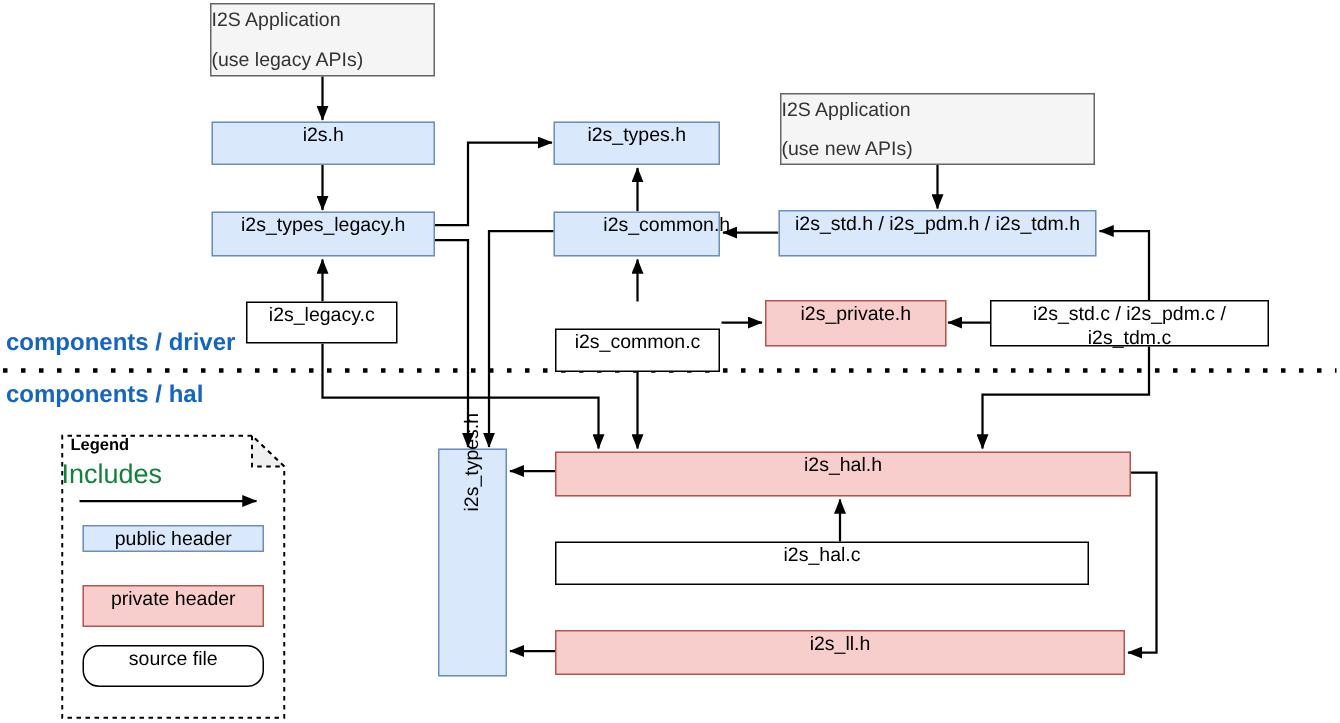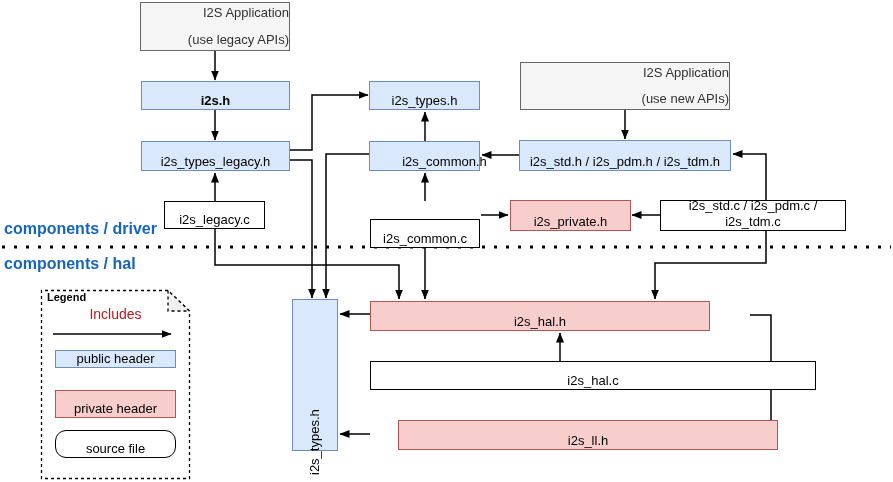--- a/index.html
+++ b/index.html
@@ -3,34 +3,34 @@
 <meta charset="utf-8">
 <style>
   html,body{margin:0;padding:0;background:#fff;}
   .stage{
     position:relative;width:893px;height:482px;background:#ffffff;
     font-family:"Liberation Sans", sans-serif;overflow:hidden;
   }
   .edges{position:absolute;left:0;top:0;width:893px;height:482px;pointer-events:none;}
   .box{
     position:absolute;box-sizing:border-box;border:1px solid #000;
-    display:flex;align-items:flex-end;justify-content:center;
+    display:flex;align-items:flex-start;justify-content:center;
     font-size:13px;color:#000;text-align:center;line-height:1.25;background:#fff;gap:10px;
   }
   .box.blue{background:#dae8fc;border-color:#6c8ebf;}
   .box.pink{background:#f8cecc;border-color:#b85450;}
   .box.gray{background:#f5f5f5;border-color:#666666;color:#333333;}
   .box.col{flex-direction:column;}
   .box.vert span{transform:rotate(-90deg);white-space:nowrap;display:block;}
   .section-label{
     position:absolute;left:4px;font-size:16px;font-weight:bold;color:#1565c0;
     white-space:nowrap;
   }
   .legend-title{position:absolute;left:47px;top:291px;font-size:11px;font-weight:bold;color:#000;}
-  .legend-includes{position:absolute;left:41px;top:306px;width:149px;text-align:center;font-size:14px;color:#b91c1c;}
+  .legend-includes{position:absolute;left:41px;top:306px;width:149px;text-align:left;font-size:18px;color:#15803d;}
 </style>
 </head>
 <body>
 
 <div class="stage">
 
   <svg class="edges" viewBox="0 0 893 482" xmlns="http://www.w3.org/2000/svg">
     <defs>
       <marker id="arr" markerUnits="userSpaceOnUse" markerWidth="10" markerHeight="8" refX="9.5" refY="4" orient="auto">
         <path d="M0,0 L10,4 L0,8 Z" fill="#000"></path>
@@ -67,21 +67,21 @@
   </svg>
 
   <div class="section-label" style="top:220px;">components / driver</div>
   <div class="section-label" style="top:255px;">components / hal</div>
 
   <div class="box gray col" style="left:140px;top:2px;width:150px;height:49px;">
     <div>I2S Application</div>
     <div>(use legacy APIs)</div>
   </div>
 
-  <div class="box blue" style="left:141px;top:81px;width:149px;height:29px;font-weight:bold;">i2s.h</div>
+  <div class="box blue" style="left:141px;top:81px;width:149px;height:29px;">i2s.h</div>
 
   <div class="box blue" style="left:141px;top:141px;width:149px;height:30px;">i2s_types_legacy.h</div>
 
   <div class="box" style="left:164px;top:201px;width:101px;height:28px;">i2s_legacy.c</div>
 
   <div class="box blue" style="left:369px;top:81px;width:111px;height:29px;">i2s_types.h</div>
 
   <div class="box blue" style="left:369px;top:141px;width:111px;height:30px;padding-left:40px;">i2s_common.h</div>
 
   <div class="box" style="left:370px;top:201px;width:110px;height:29px;margin-top:18px;">i2s_common.c</div>
@@ -94,25 +94,25 @@
   <div class="box blue" style="left:519px;top:140px;width:212px;height:31px;">i2s_std.h / i2s_pdm.h / i2s_tdm.h</div>
 
   <div class="box pink" style="left:510px;top:200px;width:121px;height:31px;">i2s_private.h</div>
 
   <div class="box" style="left:660px;top:200px;width:186px;height:31px;">i2s_std.c / i2s_pdm.c / i2s_tdm.c</div>
 
   <div class="box blue vert" style="left:292px;top:299px;width:46px;height:152px;">
     <span>i2s_types.h</span>
   </div>
 
-  <div class="box pink" style="left:370px;top:301px;width:340px;height:30px;">i2s_hal.h</div>
+  <div class="box pink" style="left:370px;top:301px;width:384px;height:30px;">i2s_hal.h</div>
 
-  <div class="box" style="left:370px;top:361px;width:446px;height:29px;">i2s_hal.c</div>
+  <div class="box" style="left:370px;top:361px;width:356px;height:29px;">i2s_hal.c</div>
 
-  <div class="box pink" style="left:370px;top:420px;width:380px;height:30px;margin-left:28px;">i2s_ll.h</div>
+  <div class="box pink" style="left:370px;top:420px;width:380px;height:30px;">i2s_ll.h</div>
 
   <div class="legend-title">Legend</div>
   <div class="legend-includes">Includes</div>
 
   <div class="box blue" style="left:55px;top:350px;width:121px;height:18px;">public header</div>
   <div class="box pink" style="left:55px;top:390px;width:121px;height:28px;">private header</div>
   <div class="box" style="left:55px;top:430px;width:121px;height:28px;border-radius:11px;">source file</div>
 
 </div>
 

